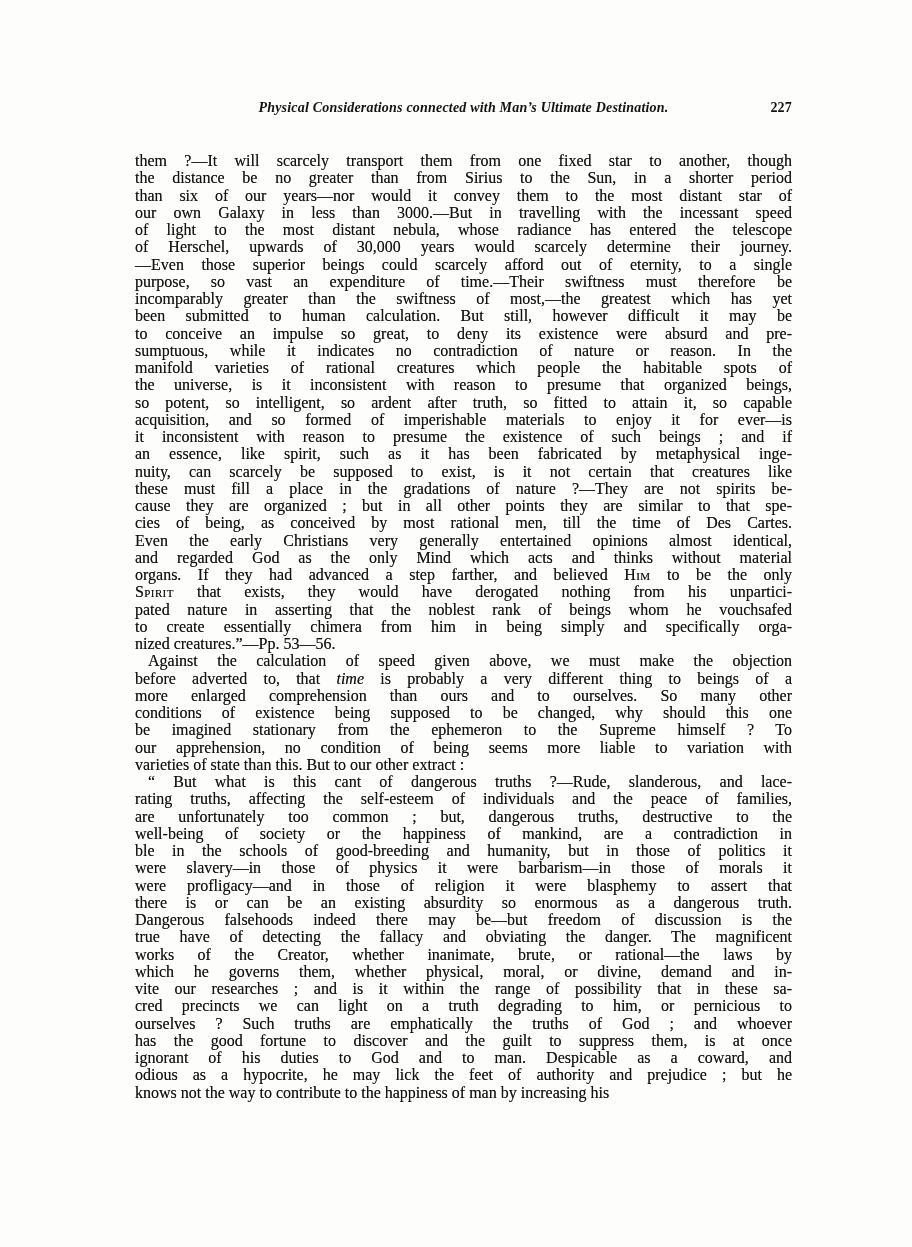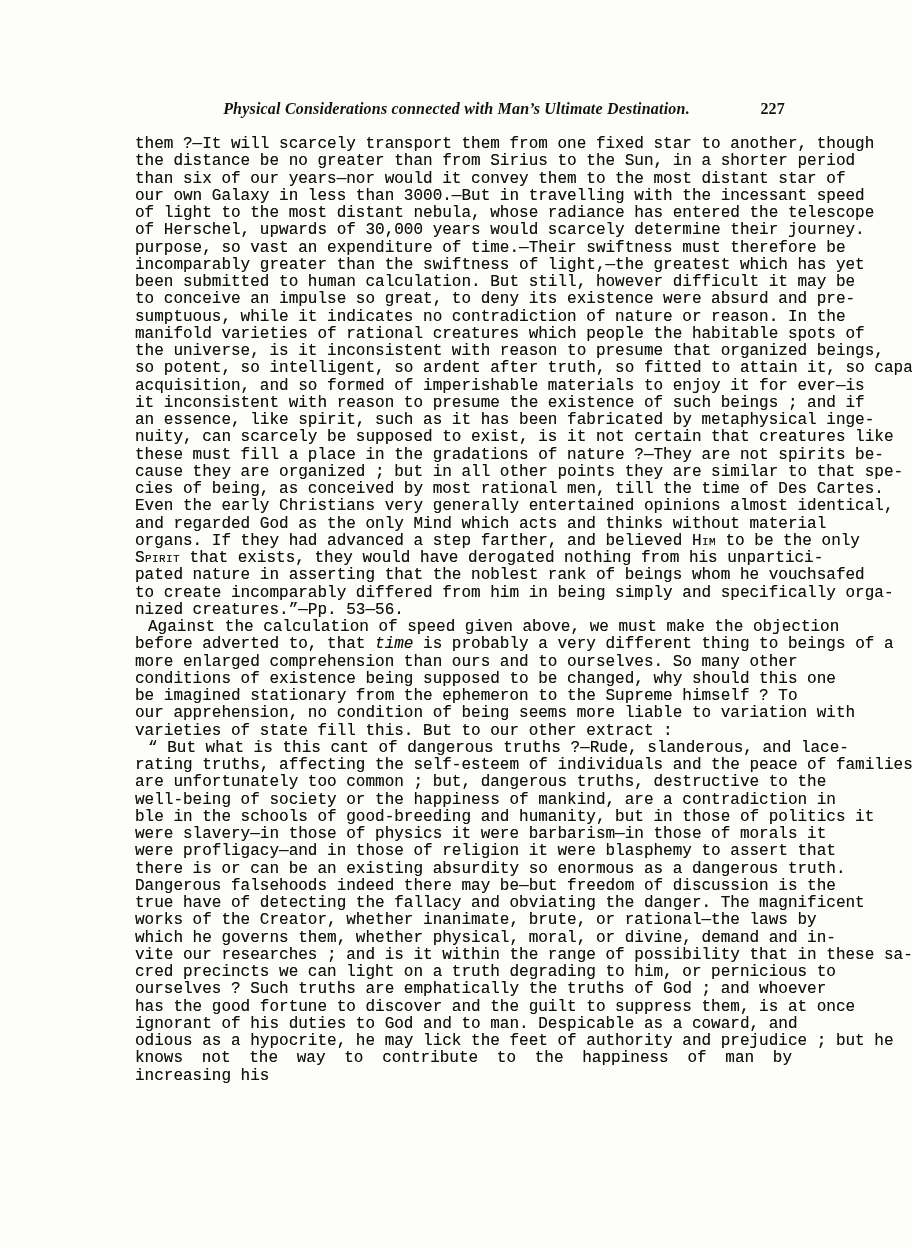--- a/index.html
+++ b/index.html
@@ -10,48 +10,47 @@
     width: 912px;
     height: 1247px;
     background: #fdfdfc;
     overflow: hidden;
     font-family: "Liberation Serif", "DejaVu Serif", serif;
     color: #141210;
   }
 
   .running-head {
     position: absolute;
-    left: 128px;
+    left: 135px;
     top: 100px;
     width: 657px;
     height: 22px;
-    font-size: 16px;
+    font-size: 14px;
     font-style: italic;
     font-weight: bold;
     text-align: center;
     letter-spacing: 0.2px;
     white-space: nowrap;
   }
   .head-page-number {
     position: absolute;
     right: 0;
     top: 0;
     font-style: normal;
     font-weight: bold;
   }
 
   .page-body {
     position: absolute;
     left: 135px;
-    top: 136px;
+    top: 152px;
     width: 657px;
     font-size: 16px;
     line-height: 17.25px;
     text-shadow: 0 0 0.35px rgba(0,0,0,0.55);
-    font-family: Liberation Mono, monospace;
   }
 
   .paragraph { margin: 0; }
   .paragraph + .paragraph { }
 
   .line {
     text-align: justify;
     text-align-last: justify;
     text-justify: inter-word;
     white-space: nowrap;
@@ -76,51 +75,52 @@
   </div>
 
   <div class="page-body">
       <div class="paragraph">
         <div class="line">them ?—It will scarcely transport them from one fixed star to another, though</div>
         <div class="line">the distance be no greater than from Sirius to the Sun, in a shorter period</div>
         <div class="line">than six of our years—nor would it convey them to the most distant star of</div>
         <div class="line">our own Galaxy in less than 3000.—But in travelling with the incessant speed</div>
         <div class="line">of light to the most distant nebula, whose radiance has entered the telescope</div>
         <div class="line">of Herschel, upwards of 30,000 years would scarcely determine their journey.</div>
+        <div class="line">—Even those superior beings could scarcely afford out of eternity, to a single</div>
         <div class="line">purpose, so vast an expenditure of time.—Their swiftness must therefore be</div>
-        <div class="line">incomparably greater than the swiftness of light,—the greatest which has yet</div>
+        <div class="line">incomparably greater than the swiftness of most,—the greatest which has yet</div>
         <div class="line">been submitted to human calculation. But still, however difficult it may be</div>
         <div class="line">to conceive an impulse so great, to deny its existence were absurd and pre-</div>
         <div class="line">sumptuous, while it indicates no contradiction of nature or reason. In the</div>
         <div class="line">manifold varieties of rational creatures which people the habitable spots of</div>
         <div class="line">the universe, is it inconsistent with reason to presume that organized beings,</div>
         <div class="line">so potent, so intelligent, so ardent after truth, so fitted to attain it, so capable</div>
         <div class="line">acquisition, and so formed of imperishable materials to enjoy it for ever—is</div>
         <div class="line">it inconsistent with reason to presume the existence of such beings ; and if</div>
         <div class="line">an essence, like spirit, such as it has been fabricated by metaphysical inge-</div>
         <div class="line">nuity, can scarcely be supposed to exist, is it not certain that creatures like</div>
         <div class="line">these must fill a place in the gradations of nature ?—They are not spirits be-</div>
         <div class="line">cause they are organized ; but in all other points they are similar to that spe-</div>
         <div class="line">cies of being, as conceived by most rational men, till the time of Des Cartes.</div>
         <div class="line">Even the early Christians very generally entertained opinions almost identical,</div>
         <div class="line">and regarded God as the only Mind which acts and thinks without material</div>
         <div class="line">organs. If they had advanced a step farther, and believed <span class="sc">Him</span> to be the only</div>
         <div class="line"><span class="sc">Spirit</span> that exists, they would have derogated nothing from his unpartici-</div>
         <div class="line">pated nature in asserting that the noblest rank of beings whom he vouchsafed</div>
-        <div class="line">to create incomparably differed from him in being simply and specifically orga-</div>
+        <div class="line">to create essentially chimera from him in being simply and specifically orga-</div>
         <div class="line last">nized creatures.”—Pp. 53—56.</div>
       </div>
       <div class="paragraph indented">
         <div class="line">Against the calculation of speed given above, we must make the objection</div>
         <div class="line">before adverted to, that <i>time</i> is probably a very different thing to beings of a</div>
         <div class="line">more enlarged comprehension than ours and to ourselves. So many other</div>
         <div class="line">conditions of existence being supposed to be changed, why should this one</div>
         <div class="line">be imagined stationary from the ephemeron to the Supreme himself ? To</div>
         <div class="line">our apprehension, no condition of being seems more liable to variation with</div>
-        <div class="line last">varieties of state fill this. But to our other extract :</div>
+        <div class="line last">varieties of state than this. But to our other extract :</div>
       </div>
       <div class="paragraph indented">
         <div class="line">“ But what is this cant of dangerous truths ?—Rude, slanderous, and lace-</div>
         <div class="line">rating truths, affecting the self-esteem of individuals and the peace of families,</div>
         <div class="line">are unfortunately too common ; but, dangerous truths, destructive to the</div>
         <div class="line">well-being of society or the happiness of mankind, are a contradiction in</div>
         <div class="line">ble in the schools of good-breeding and humanity, but in those of politics it</div>
         <div class="line">were slavery—in those of physics it were barbarism—in those of morals it</div>
         <div class="line">were profligacy—and in those of religion it were blasphemy to assert that</div>
         <div class="line">there is or can be an existing absurdity so enormous as a dangerous truth.</div>

